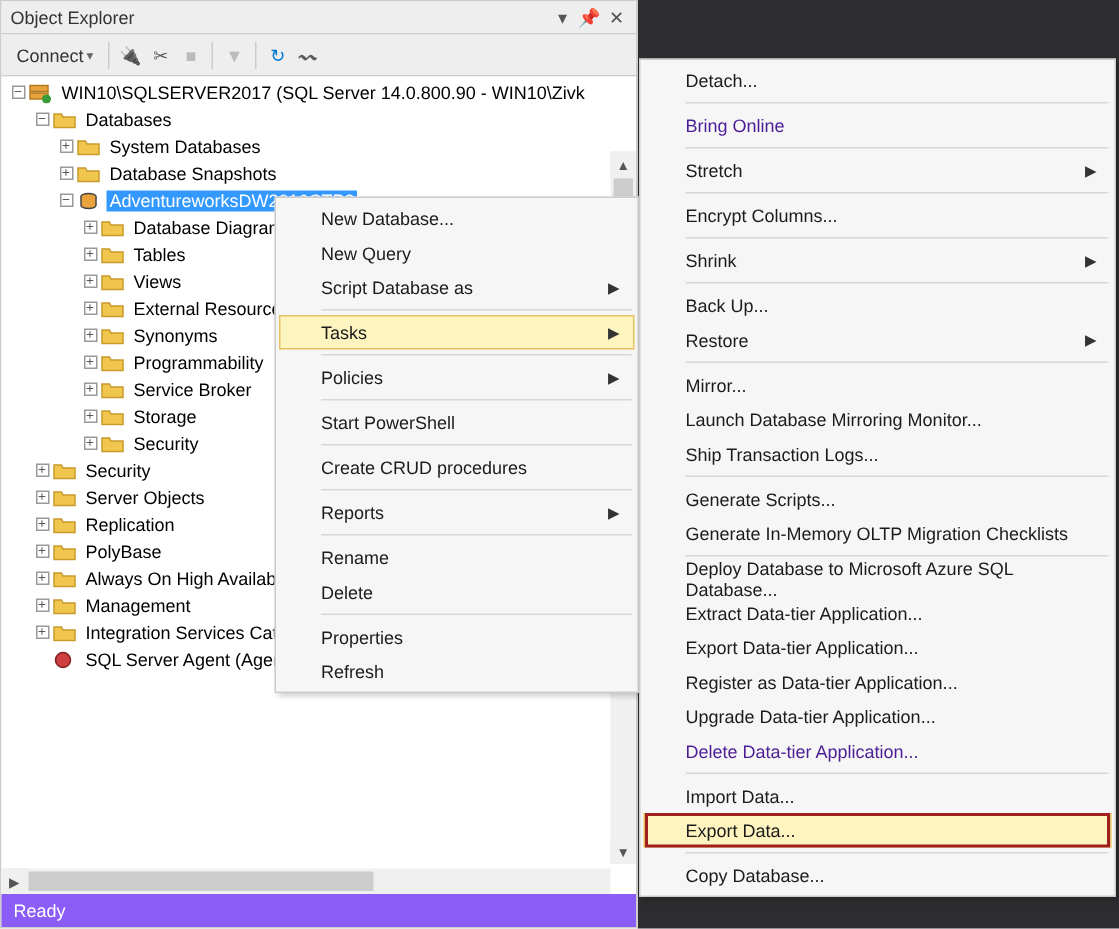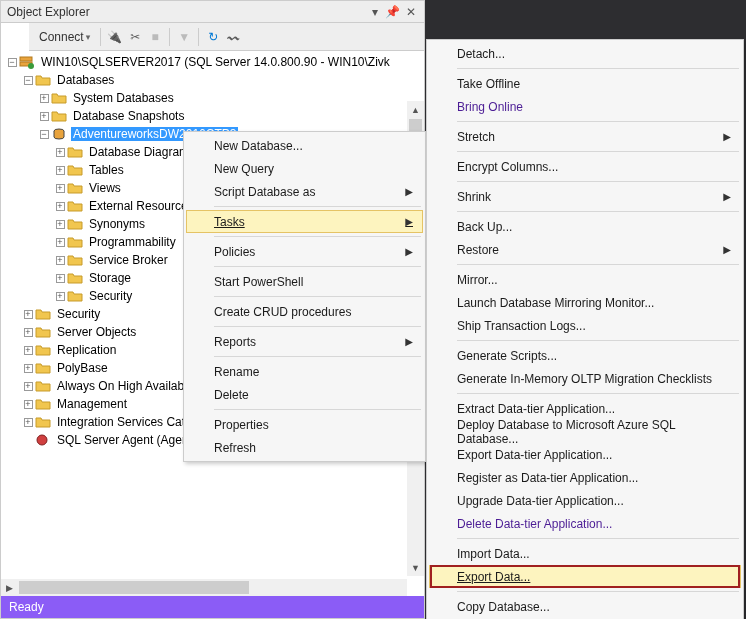--- a/index.html
+++ b/index.html
@@ -1,21 +1,21 @@
 <!DOCTYPE html>
 <html><head>
 <meta charset="utf-8">
 <style>
   * { box-sizing: border-box; margin: 0; padding: 0; font-family: "Segoe UI", Tahoma, sans-serif; font-size: 12px; }
   body { width: 746px; height: 619px; background: #fff; position: relative; overflow: hidden; }
   .panel { width: 425px; height: 619px; border: 1px solid #ccc; display: flex; flex-direction: column; background: #fff; position: relative; }
   .titlebar { height: 22px; background: #eee; display: flex; align-items: center; padding: 0 4px 0 6px; color: #333; border-bottom: 1px solid #ccc; }
   .titlebar .title { flex: 1; }
   .titlebar .ticon { width: 18px; text-align: center; color: #555; cursor: default; }
-  .toolbar { height: 28px; background: #eee; border-bottom: 1px solid #ccc; display: flex; align-items: center; padding: 0 4px; margin-left: 28px; }
+  .toolbar { height: 28px; background: #eee; border-bottom: 1px solid #ccc; display: flex; align-items: center; padding: 0 4px; }
   .toolbar .btn { display: flex; align-items: center; padding: 0 6px; height: 24px; color: #333; }
   .toolbar .drop { font-size: 9px; margin-left: 2px; color: #666; }
   .toolbar .sep { width: 1px; height: 18px; background: #ccc; margin: 0 4px; }
   .toolbar .ico { width: 20px; text-align: center; color: #5a5a5a; }
   .tree { flex: 1; overflow: auto; padding: 2px 0; background: #fff; position: relative; }
   .node { display: flex; align-items: center; height: 18px; white-space: nowrap; }
   .tw { width: 14px; text-align: center; font-size: 10px; color: #666; line-height: 1; font-family: monospace; }
   .twb { border: 1px solid #999; width: 9px; height: 9px; display: inline-flex; align-items: center; justify-content: center; font-size: 9px; line-height: 1; color: #555; }
   .ico-folder { width: 16px; height: 14px; margin-right: 4px; display: inline-flex; align-items: center; justify-content: center; }
   .ico-folder svg, .ico-db svg, .ico-srv svg { display: block; }
@@ -26,21 +26,21 @@
   .scroll-arr { position: absolute; left: 0; right: 0; height: 17px; display: flex; align-items: center; justify-content: center; font-size: 9px; color: #555; background: #f0f0f0; }
   .hscroll { position: absolute; left: 0; right: 17px; bottom: 0; height: 17px; background: #f0f0f0; }
   .hscroll .scroll-arr { top: 0; bottom: 0; width: 17px; height: 17px; }
   .hscroll-thumb { position: absolute; top: 2px; bottom: 2px; left: 18px; width: 230px; background: #cdcdcd; }
   .status { height: 22px; background: #8b5cf6; color: #fff; display: flex; align-items: center; padding-left: 8px; }
   .rightbar { position: absolute; right: 0; top: 0; bottom: 0; width: 321px; background: #2d2d30; }
   .ctx1 { position: absolute; left: 183px; top: 131px; width: 243px; background: #f6f6f6; border: 1px solid #cccccc; box-shadow: 2px 2px 4px rgba(0,0,0,.2); padding: 2px; }
   .ctx2 { position: absolute; left: 426px; top: 39px; width: 318px; background: #f6f6f6; border: 1px solid #cccccc; box-shadow: 2px 2px 4px rgba(0,0,0,.2); padding: 2px; }
   .mi { display: flex; align-items: center; height: 23px; padding-left: 28px; padding-right: 10px; color: #1b1b1b; position: relative; }
   .mi.disabled { color: #4c1d95; }
-  .mi.hov { background: #fdf4bf; border: 1px solid #e5c365; padding-left: 27px; padding-right: 9px; height: 23px; text-decoration: underline; }
+  .mi.hov { background: #fdf4bf; border: 1px solid #e5c365; padding-left: 27px; padding-right: 9px; height: 23px; }
   .mi.hl { position: relative; }
   .mi.hl::after { content: ""; position: absolute; left: 0; right: 0; top: -1px; bottom: -1px; border: 2px solid #a02020; pointer-events: none; }
   .msep { height: 1px; background: #d7d7d7; margin: 3px 2px 3px 28px; }
   .mi .arr { margin-left: auto; font-size: 10px; color: #333; }
   .gutter { position: absolute; left: 0; top: 0; bottom: 0; width: 26px; }
 </style>
 </head>
 <body>
 
 <div class="rightbar"></div>
@@ -337,23 +337,20 @@
       <span>Refresh</span>
     </div>
 </div>
 
 <div class="ctx2">
   <div class="gutter"></div>
   <div class="mi">
       <span>Detach...</span>
     </div>
   <div class="msep"></div>
-  <div class="mi">
-      <span>Take Offline</span>
-    </div>
   <div class="mi disabled">
       <span>Bring Online</span>
     </div>
   <div class="msep"></div>
   <div class="mi">
       <span>Stretch</span>
       <span class="arr">▶</span>
     </div>
   <div class="msep"></div>
   <div class="mi">
@@ -384,24 +381,24 @@
     </div>
   <div class="msep"></div>
   <div class="mi">
       <span>Generate Scripts...</span>
     </div>
   <div class="mi">
       <span>Generate In-Memory OLTP Migration Checklists</span>
     </div>
   <div class="msep"></div>
   <div class="mi">
+      <span>Deploy Database to Microsoft Azure SQL Database...</span>
+    </div>
+  <div class="mi">
       <span>Extract Data-tier Application...</span>
-    </div>
-  <div class="mi">
-      <span>Deploy Database to Microsoft Azure SQL Database...</span>
     </div>
   <div class="mi">
       <span>Export Data-tier Application...</span>
     </div>
   <div class="mi">
       <span>Register as Data-tier Application...</span>
     </div>
   <div class="mi">
       <span>Upgrade Data-tier Application...</span>
     </div>

